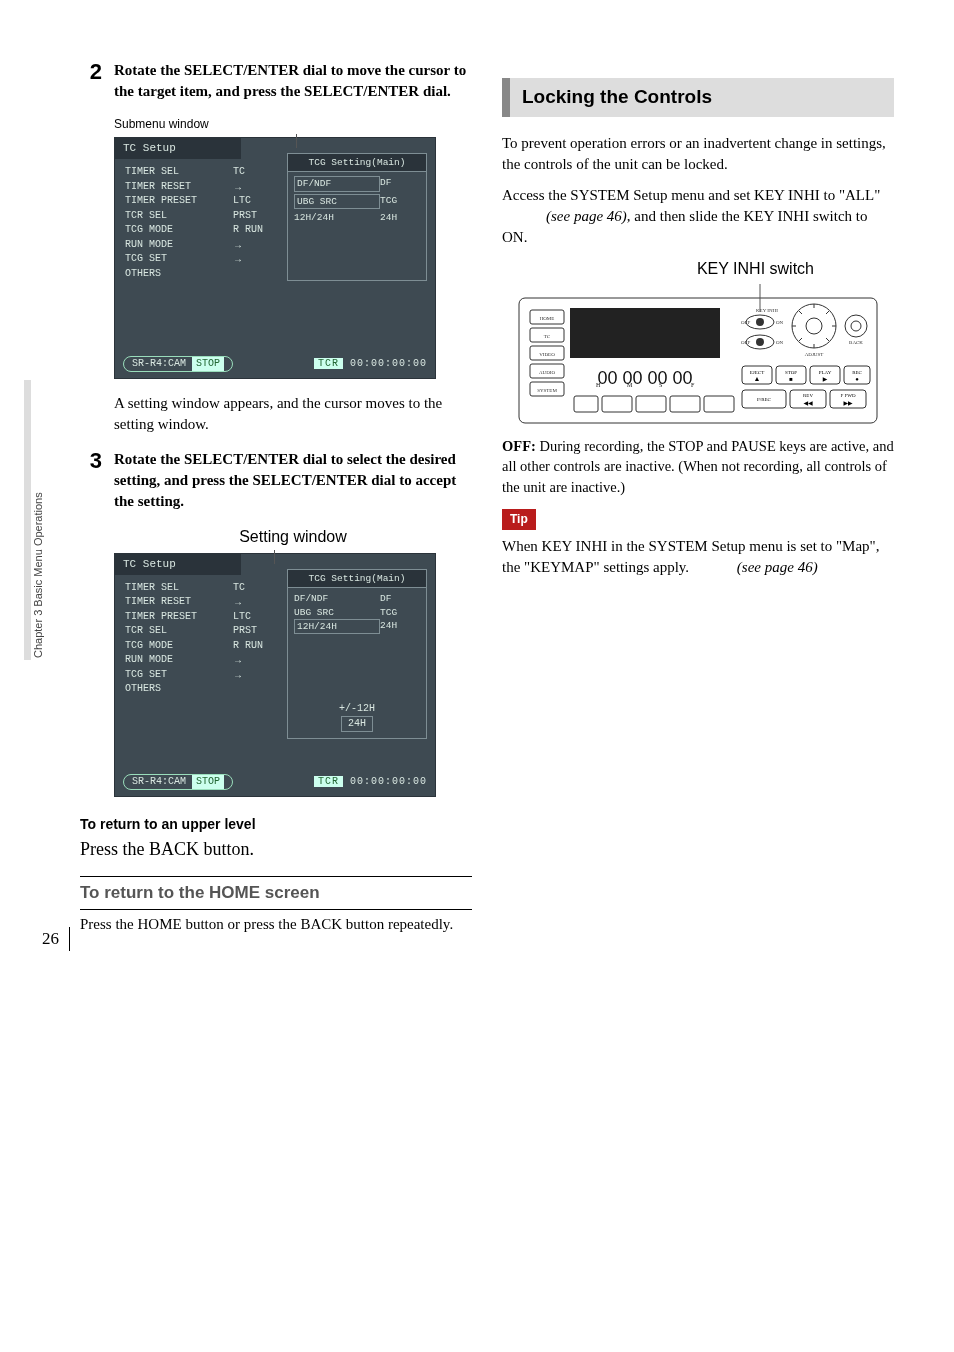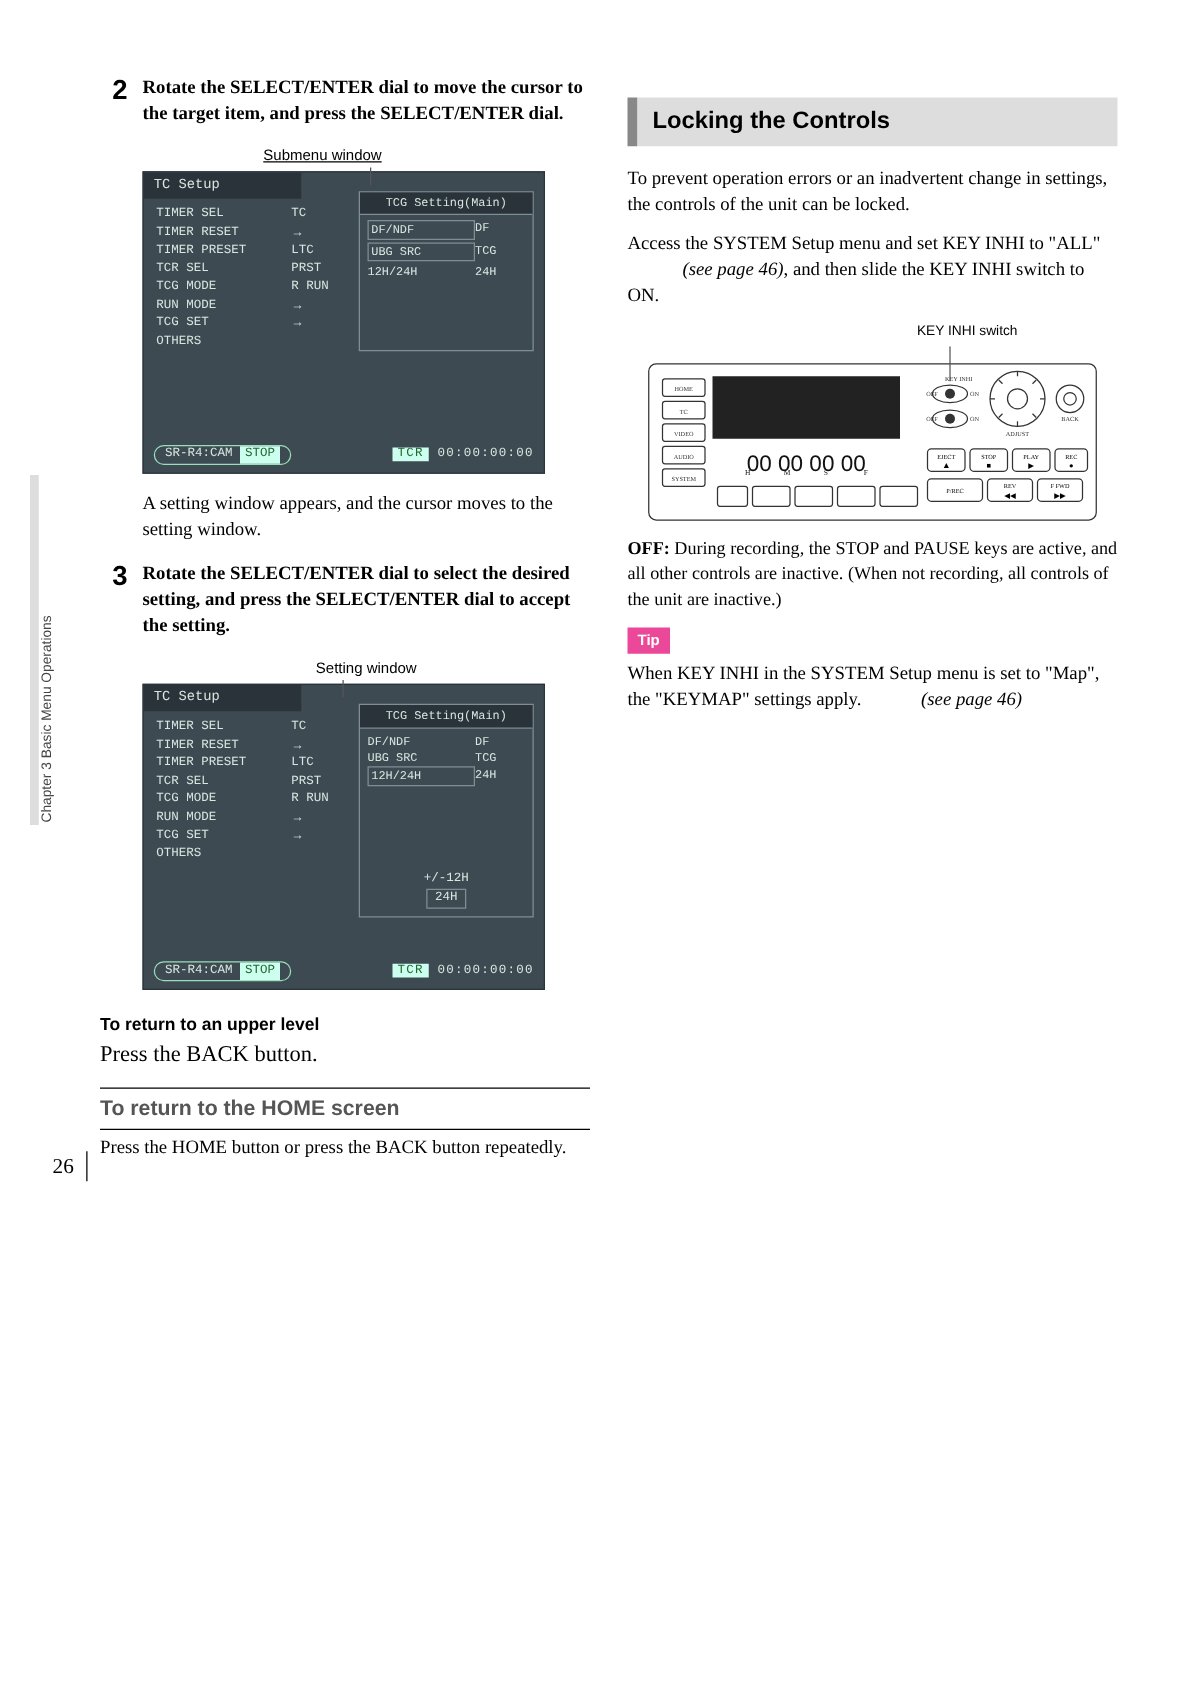--- a/index.html
+++ b/index.html
@@ -61,29 +61,28 @@
     flex: 1;
     font-size: 15px;
   }
   .stepbody .lead { font-weight: bold; font-family:"Times New Roman",serif;}
   .screencap {
     margin: 8px 0 14px 34px;
   }
   .caption-top {
     font-family: Arial, sans-serif;
     font-size: 12px;
-    text-align: center;
+    text-align: left;
     margin-top:4px;
     margin-bottom: 4px;
     padding-right: 70px;
-    text-decoration: underline;
   }
   .caption-center{
     font-family: Arial, sans-serif;
-    font-size: 12px;
+    font-size: 16px;
     text-align: center;
     margin-bottom: 4px;
     margin-top:6px;
   }
   .screen {
     width: 320px;
     background: #3e4a52;
     color: #d8e6e0;
     font-family: "Courier New", monospace;
     font-size: 10px;
@@ -202,33 +201,33 @@
     background: #ddd;
     font-family: Arial, sans-serif;
     font-size: 19px;
     font-weight: bold;
     padding: 6px 12px;
   }
   .right p { margin: 0 0 10px 0; font-size:15px;}
   .italic { font-style: italic; margin-left: 44px; }
   .kcap-center{
     font-family: Arial, sans-serif;
-    font-size: 11px;
+    font-size: 16px;
     text-align: center;
     margin: 10px 0 4px 0;
   }
   .panel-svg{
     display:block;
     margin:0 auto 12px auto;
   }
   .deflist{ font-size:14.5px; margin-top:4px;}
   .deflist .dt{ font-weight:bold;}
   .tip{
     display:inline-block;
-    background:#ec4899;
+    background:#b91c1c;
     color:#fff;
     font-family:Arial,sans-serif;
     font-size:12px;
     font-weight:bold;
     padding:2px 8px;
     margin:12px 0 6px 0;
   }
   .pagenum{
     position:absolute;
     left:42px;

